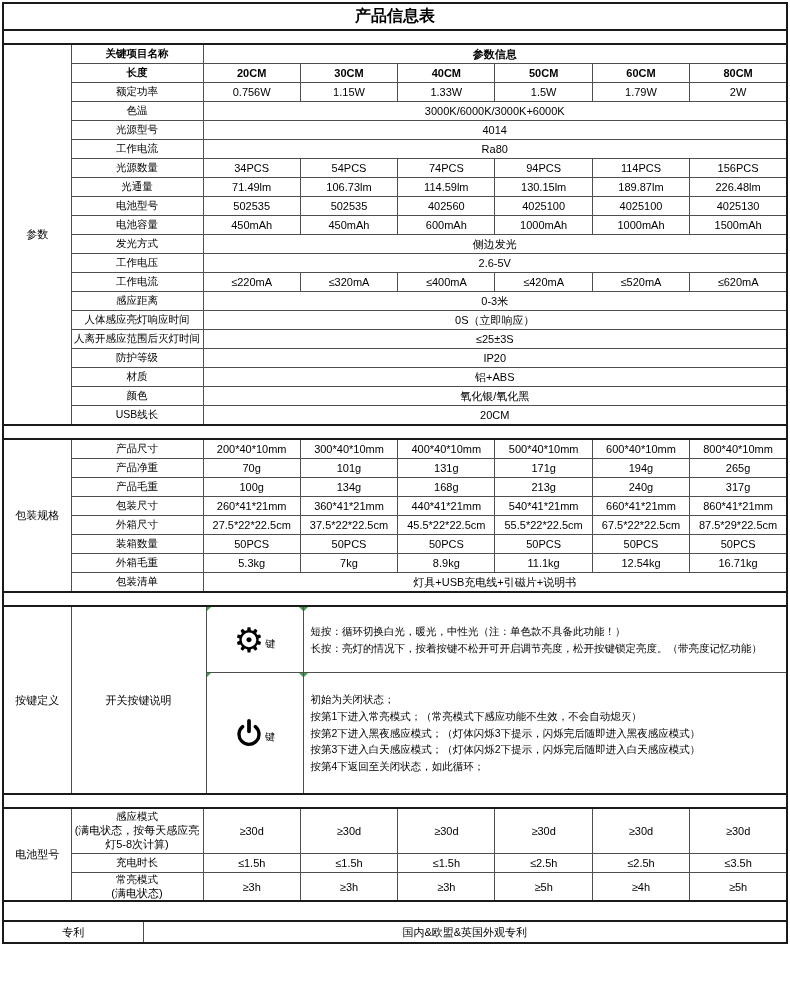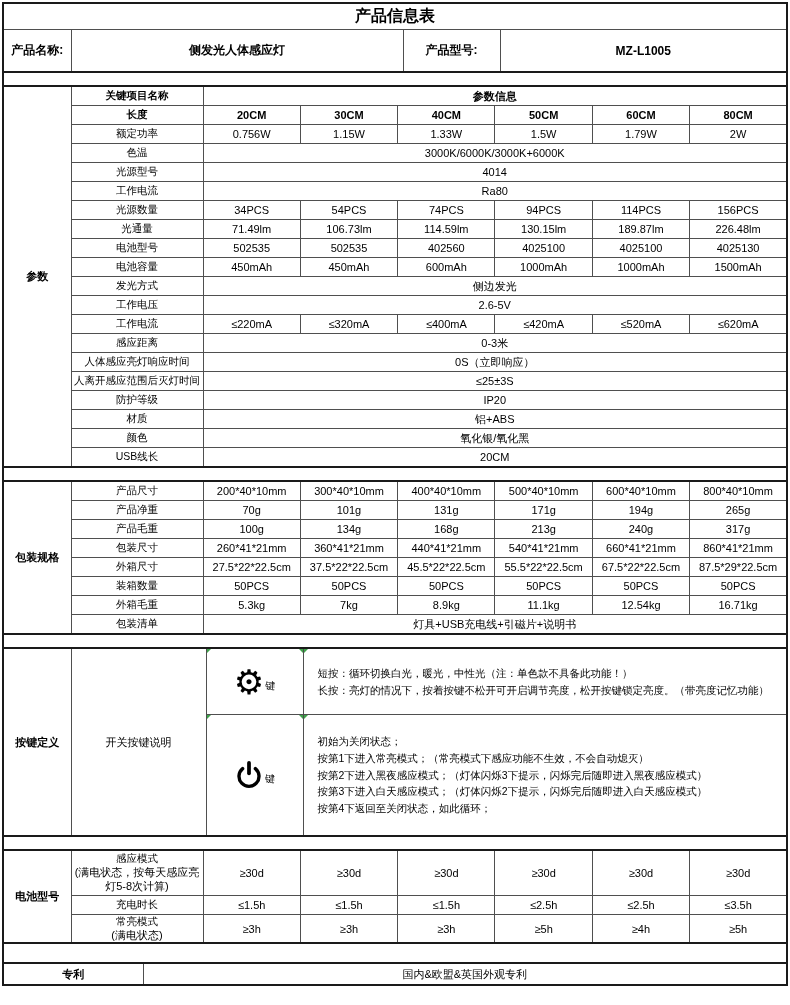--- a/index.html
+++ b/index.html
@@ -8,33 +8,33 @@
   table{width:100%;border-collapse:collapse;table-layout:fixed;border:2px solid #1a1a1a;}
   td{border:1px solid #4f4f4f;text-align:center;vertical-align:middle;font-size:11px;padding:0 2px;overflow:hidden;}
   .b{font-weight:bold;}
   .gap{height:12px;border-left:2px solid #1a1a1a;border-right:2px solid #1a1a1a;}
   .gap.tall{height:18px;}
   
   .title-row td{height:25px;font-size:16px;font-weight:bold;border-radius:9px;}
   .prod-row td{height:41px;font-size:12px;font-weight:bold;}
   
   tbody.params td,tbody.packaging td{height:18px;}
-  .sec{font-weight:bold;font-size:11px;}
+  .sec{font-weight:normal;font-size:11px;}
   .lbl{font-size:10.5px;white-space:nowrap;}
   .val{font-size:11px;}
   .sub{font-size:11px;line-height:1.25;white-space:normal;}
   .lbl .main{line-height:1.3;}
   
   .gear-row td{height:55px;}
   .power-row td{height:110px;}
   .icon-cell{vertical-align:middle;}
   .icon-wrap{display:flex;align-items:center;justify-content:center;gap:1px;}
   .gear-glyph{font-family:"DejaVu Sans",sans-serif;font-size:34px;line-height:1;font-weight:bold;}
   .key-suffix{font-size:10px;margin-top:8px;}
-  .desc{text-align:left;padding:5px 14px;font-size:10.5px;line-height:1.6;white-space:normal;}
+  .desc{text-align:left;padding:5px 7px;font-size:10.5px;line-height:1.6;white-space:normal;}
   .desc div{white-space:normal;}
   
   tbody.battery td{height:18px;}
   tbody.battery tr:first-child td{height:44px;}
   tbody.battery tr:last-child td{height:27px;}
   
   .foot-r1 td{height:22px;}
   .foot-r2 td{height:20px;}
   
   .flags{position:relative;}
@@ -51,26 +51,20 @@
   <table>
     <colgroup>
         <col style="width:68px">
         <col style="width:332px">
         <col style="width:97px">
         <col>
       </colgroup>
     <tbody>
         <tr class="title-row">
       <td colspan="4">产品信息表</td>
-    </tr>
-    <tr class="prod-row">
-      <td>产品名称:</td>
-      <td>侧发光人体感应灯</td>
-      <td>产品型号:</td>
-      <td>MZ-L1005</td>
     </tr>
   </tbody>
     </table>
 
   <div class="gap"></div>
 
   <table>
     <colgroup>
         <col style="width:68px">
         <col style="width:132px">

